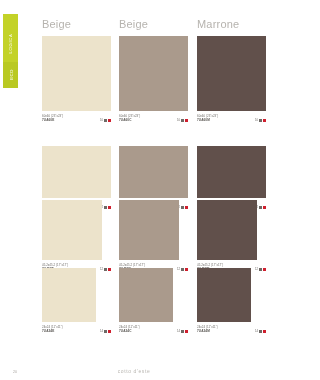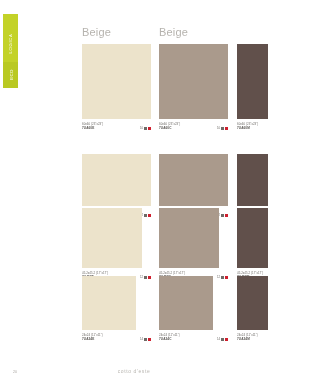--- a/index.html
+++ b/index.html
@@ -47,22 +47,22 @@
     transform-origin:center center;
     display:flex;align-items:center;justify-content:center;
     font-size:4.4px;
     letter-spacing:0.4px;
     color:#ffffff;
     white-space:nowrap;
   }
 
   
   .sheet{
-    position:absolute;left:41px;top:12px;
-    width:227px;height:336px;margin-left:40px;
+    position:absolute;left:41px;top:4px;
+    width:227px;height:336px;
   }
   .col-heads{
     position:absolute;top:14px;left:0;width:227px;height:16px;
   }
   .col-head{
     position:absolute;top:0;
     font-size:11px;
     color:#b6b3ae;
     letter-spacing:0.2px;
     font-weight:400;
@@ -145,20 +145,21 @@
   <div class="sidebar-sub">
     <div class="sidebar-sub-label">ECO</div>
   </div>
 </div>
 
 <div class="sheet">
 
   <div class="col-heads">
     <div class="col-head c0">Beige</div>
     <div class="col-head c1">Beige</div>
+    <div class="col-head c2">Marrone</div>
   </div>
 
   <div id="rows-host">
       <div class="row" style="top: 32px;">
         <div class="cell" style="left: 1px;">
           <div class="swatch swatch-wide" style="background: rgb(236, 227, 203); height: 75px;"></div>
           <div class="caption" style="top: 78px;">
             <div class="cap-size">60x60 (23"x23")</div>
             <div class="cap-row">
               <div class="cap-code">7UA60E</div>

